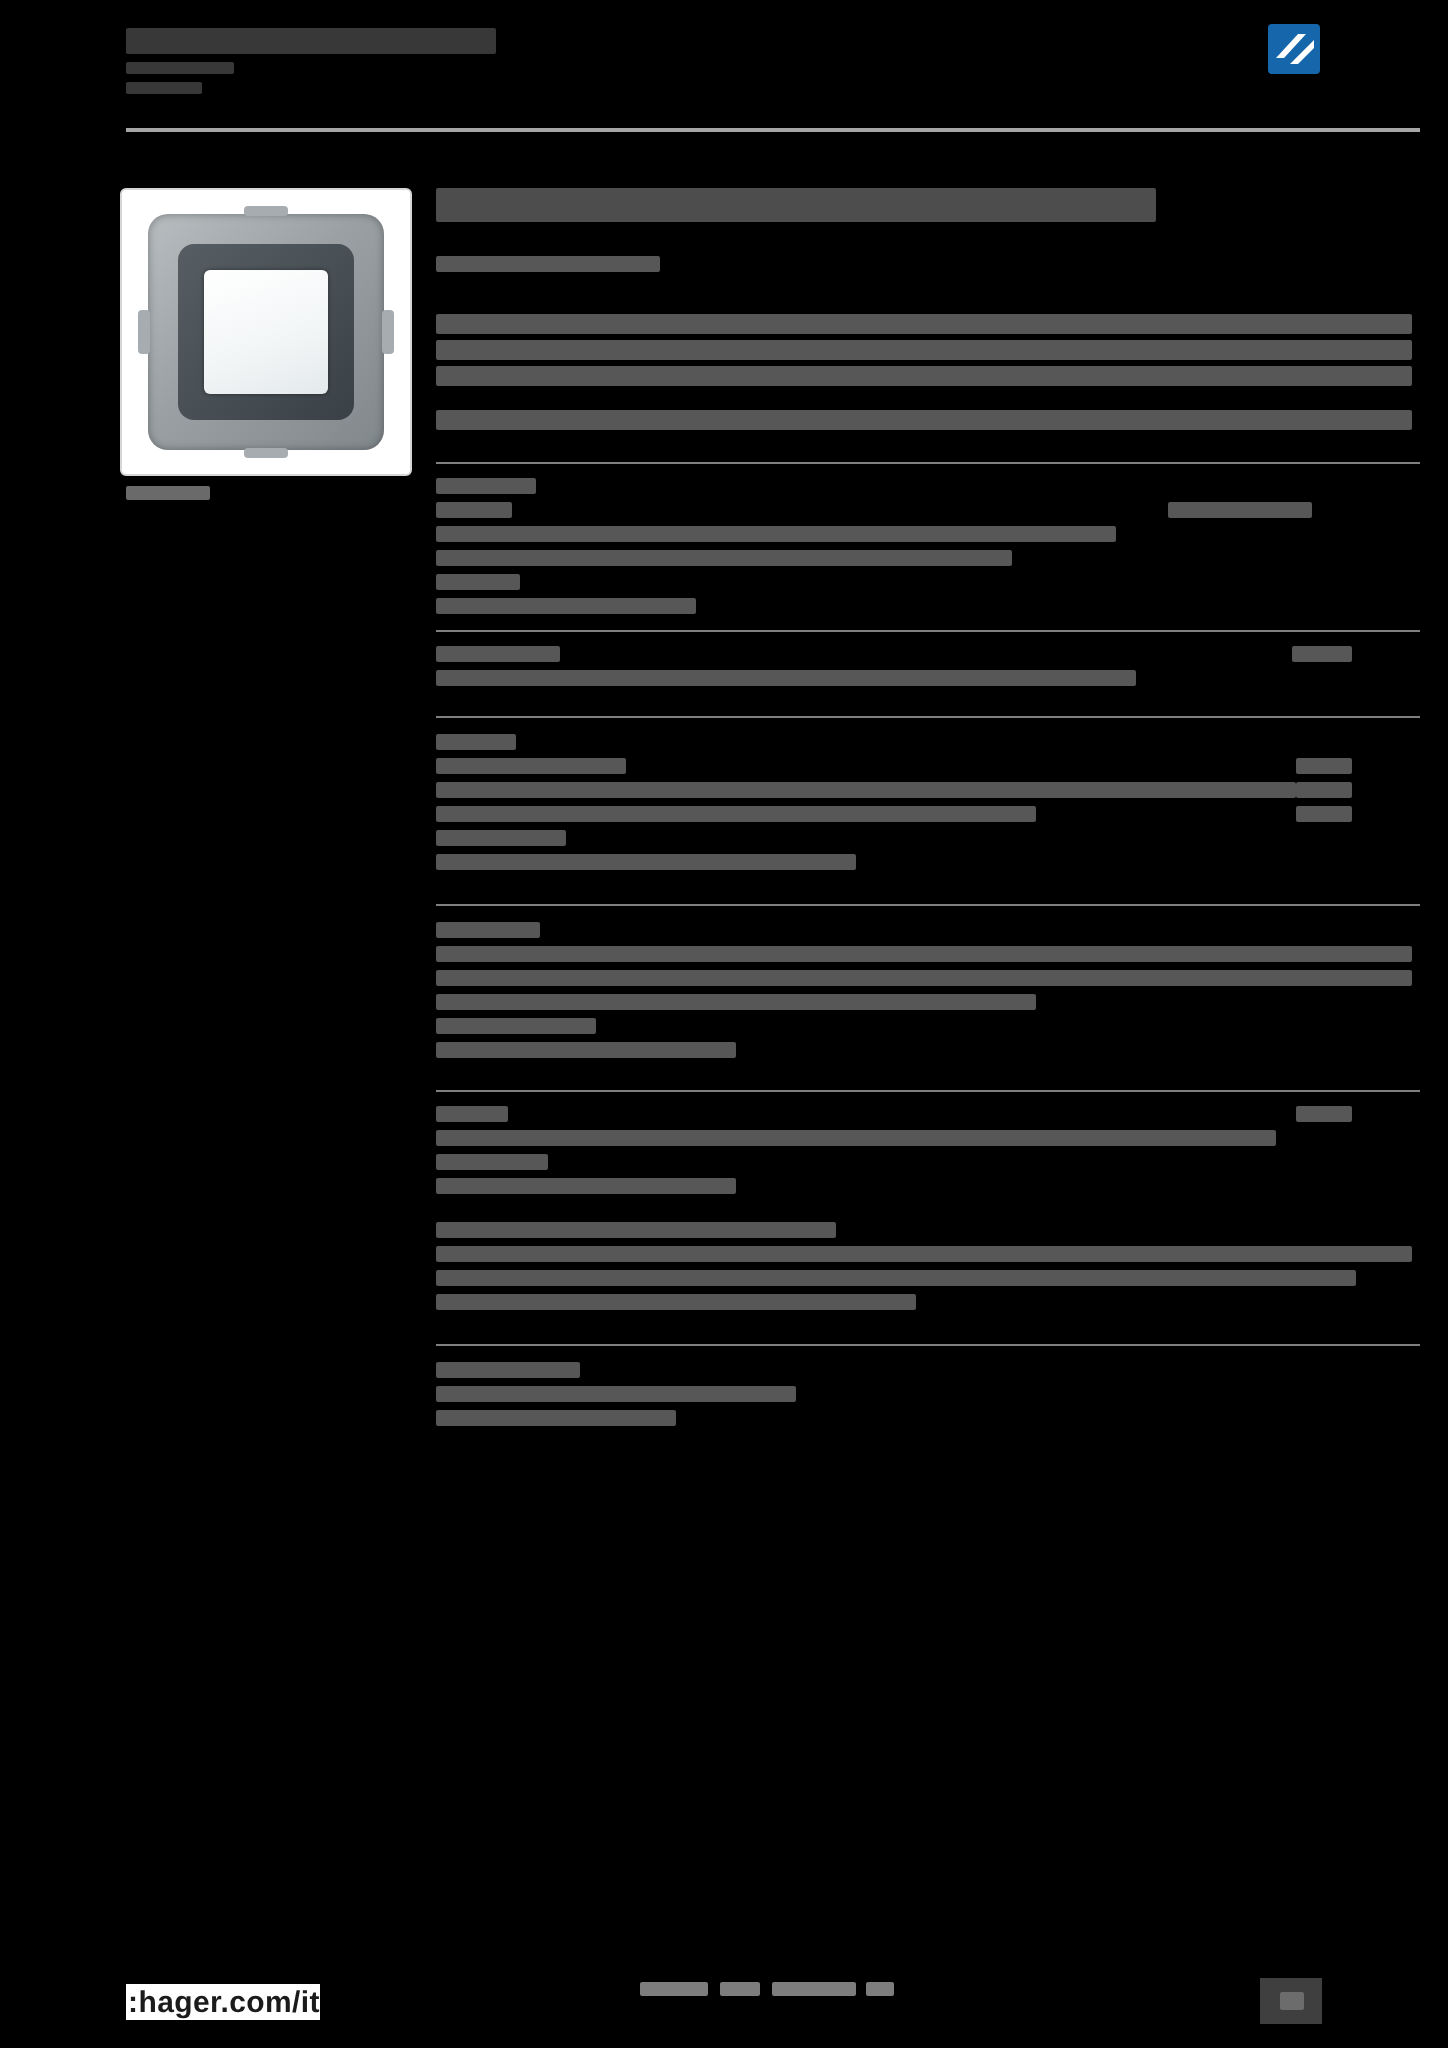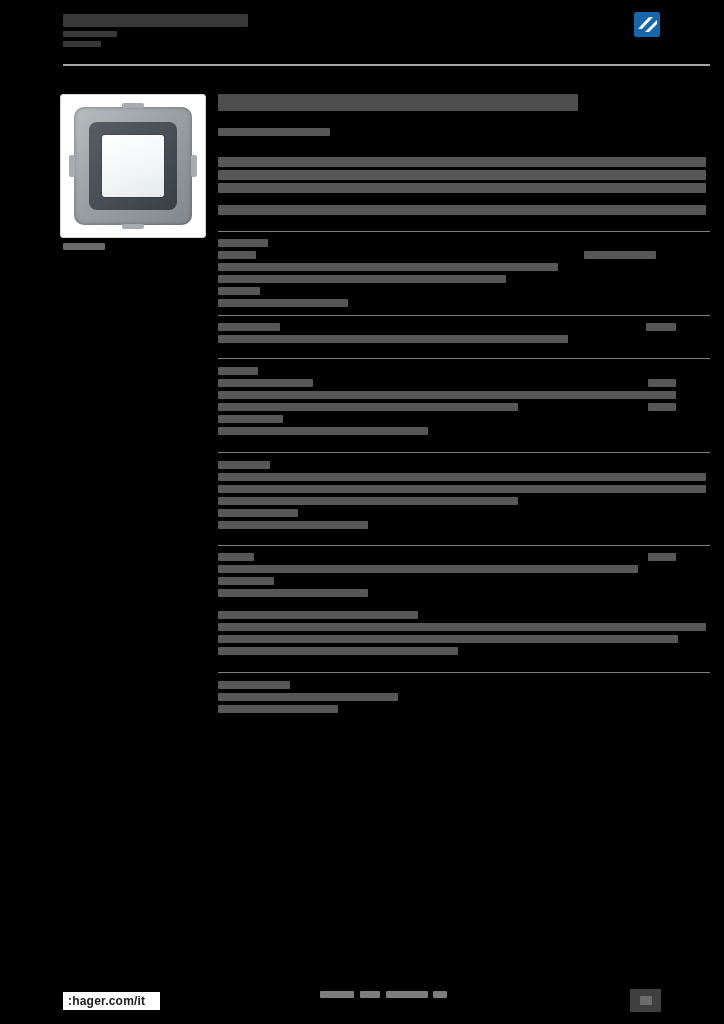--- a/index.html
+++ b/index.html
@@ -43,21 +43,21 @@
   
   .spec-layer{position:absolute;left:0;top:0;width:724px;height:1024px;}
   .spec-section{position:absolute;left:218px;width:488px;}
   .spec-row{position:relative;height:8px;margin-bottom:4px;}
   .spec-row .lbar{position:absolute;left:0;top:0;}
   .spec-row .vbar{position:absolute;top:0;}
   .divider{position:absolute;left:218px;width:492px;height:1px;background:var(--divider,#7f7f7f);}
   
   .website-box{position:absolute;left:63px;top:992px;width:97px;height:18px;background:#ffffff;
     display:flex;align-items:center;padding-left:5px;box-sizing:border-box;
-    font-size:12px;font-weight:bold;color:#1b1b1b;letter-spacing:0.2px;cursor:pointer;}
+    font-size:15px;font-weight:bold;color:#1b1b1b;letter-spacing:0.2px;cursor:pointer;justify-content:flex-end;}
   .footer-marks{position:absolute;left:0;top:991px;width:724px;height:12px;}
   .page-box{position:absolute;left:630px;top:989px;width:31px;height:23px;background:var(--pagebox,#3f3f3f);
     display:flex;align-items:center;justify-content:center;}
   .page-box .inner{width:12px;height:9px;background:#6c6c6c;border-radius:1px;}
 </style>
 </head>
 <body>
 
 <div class="page" style="--bg: #000000; --bar: #575757; --divider: #7f7f7f; --rule: #a6a6a6; --pagebox: #3f3f3f;">
 

